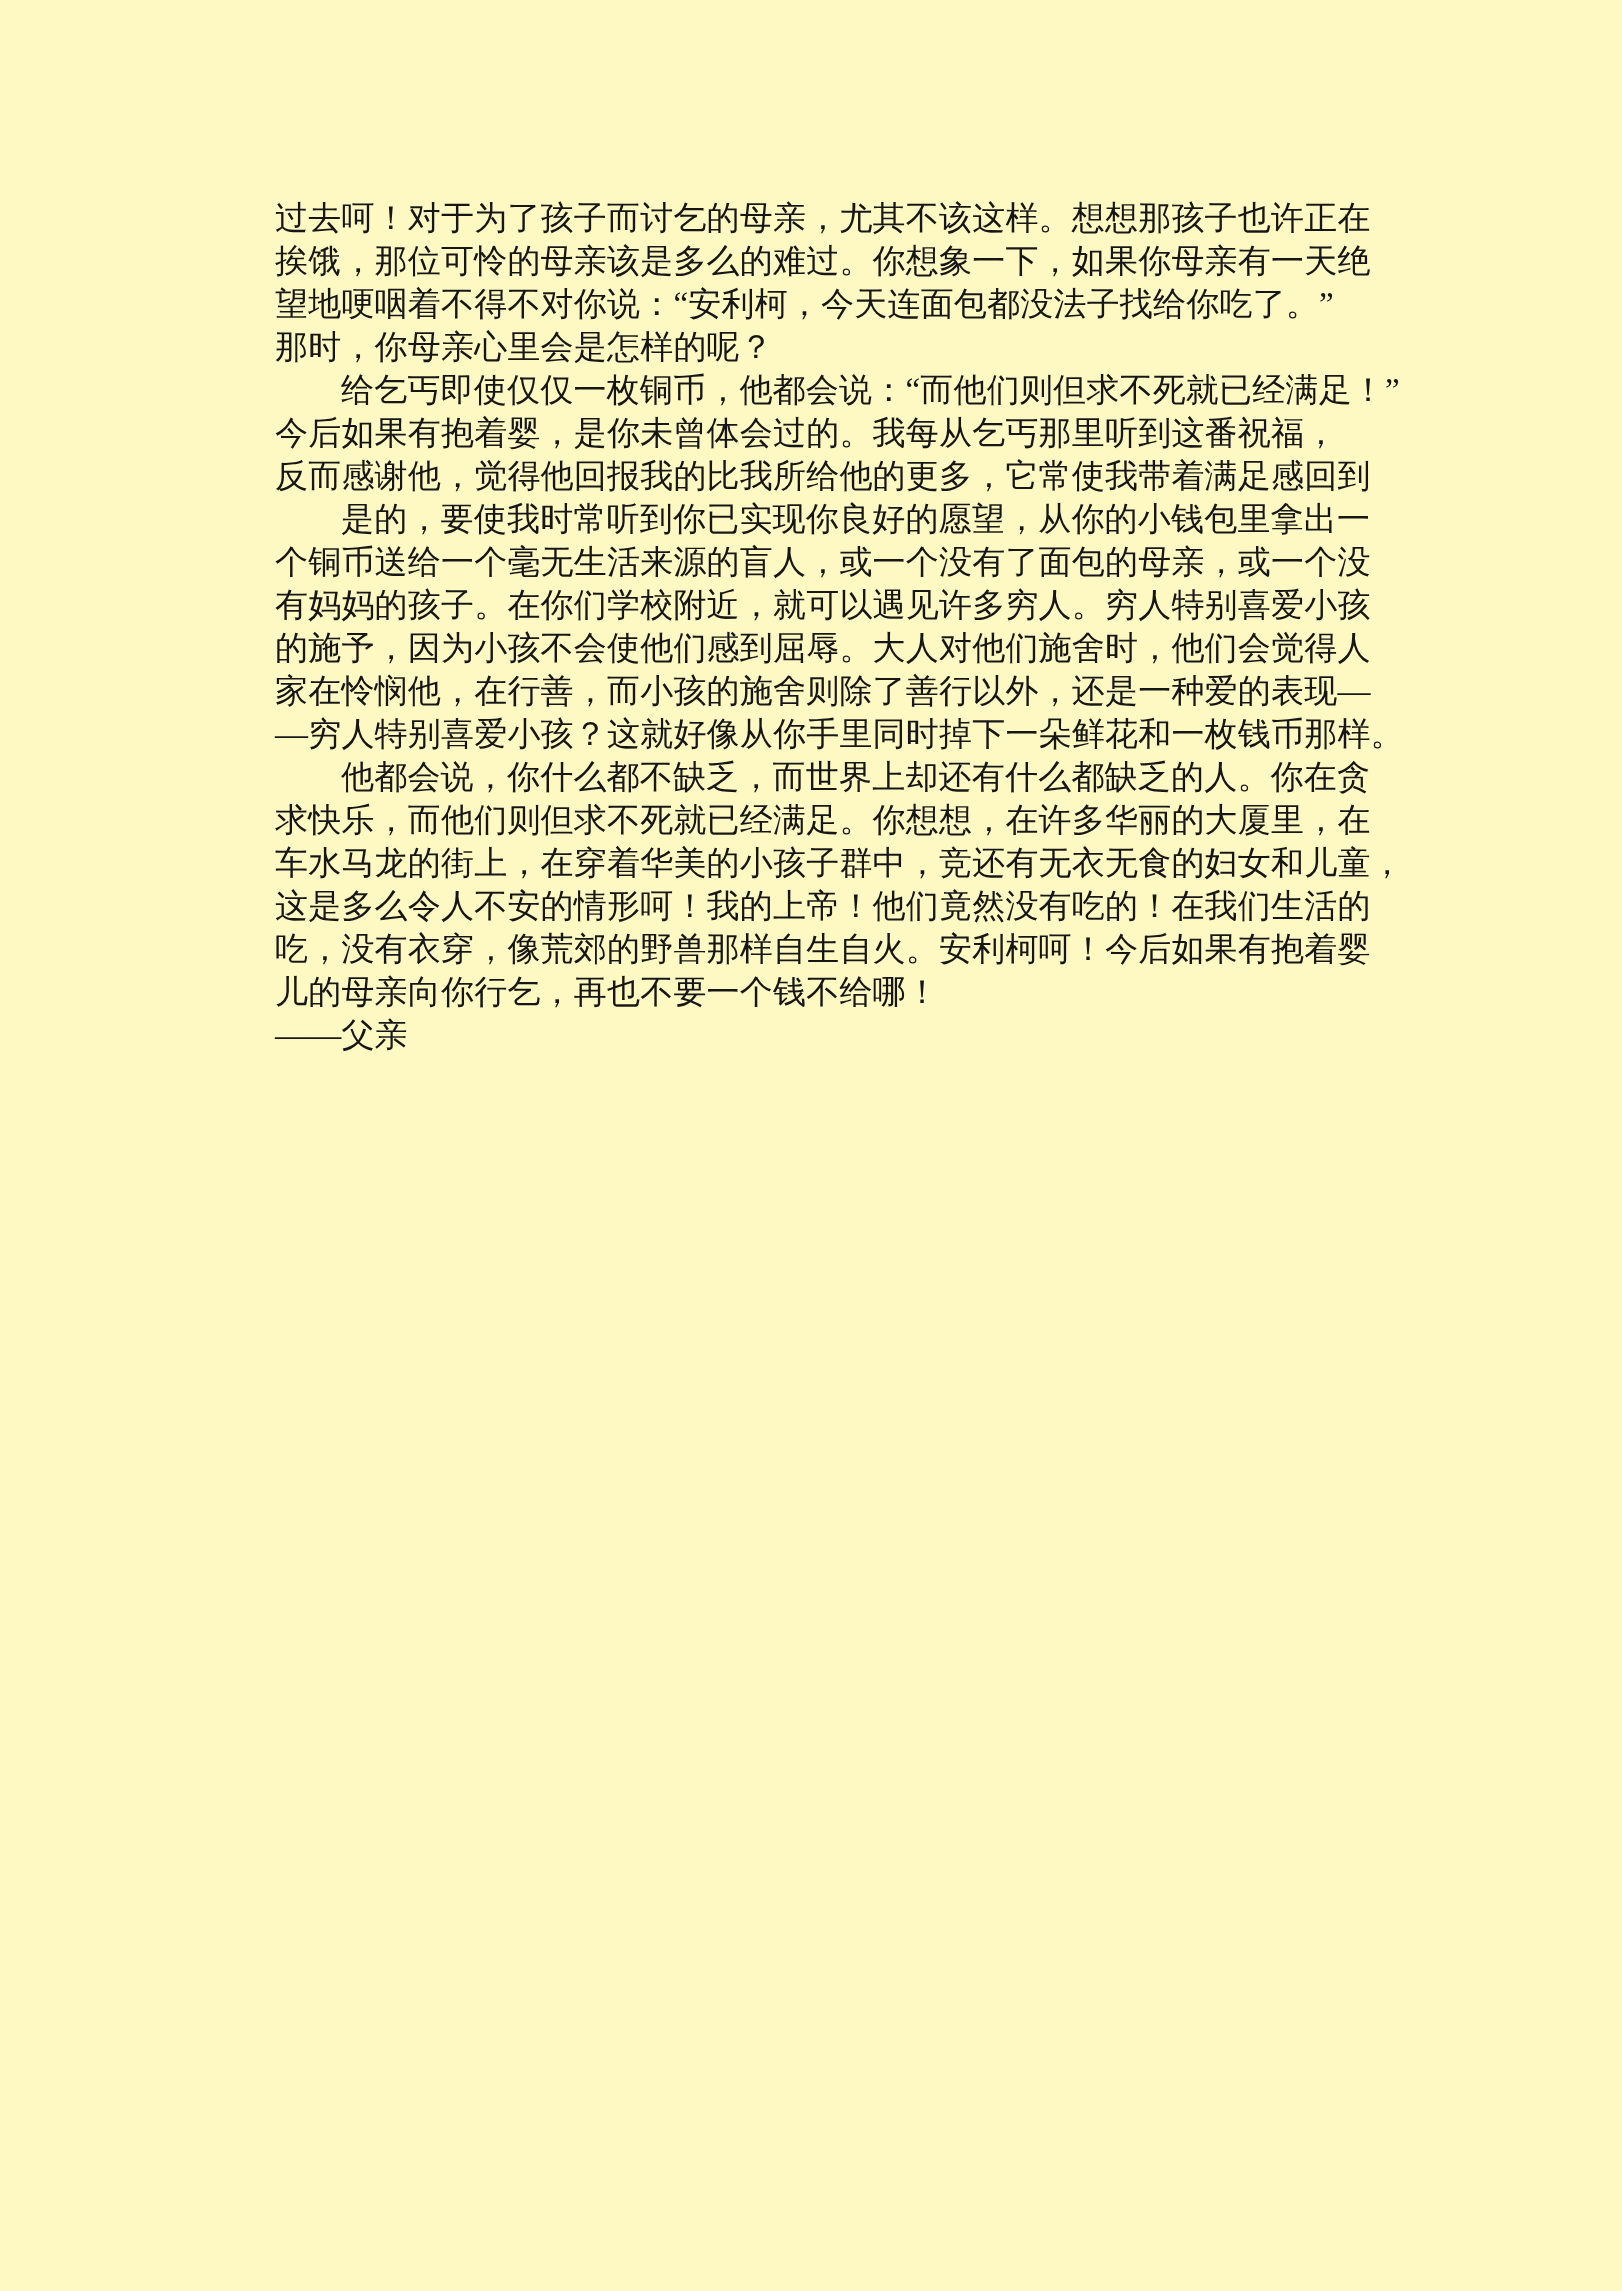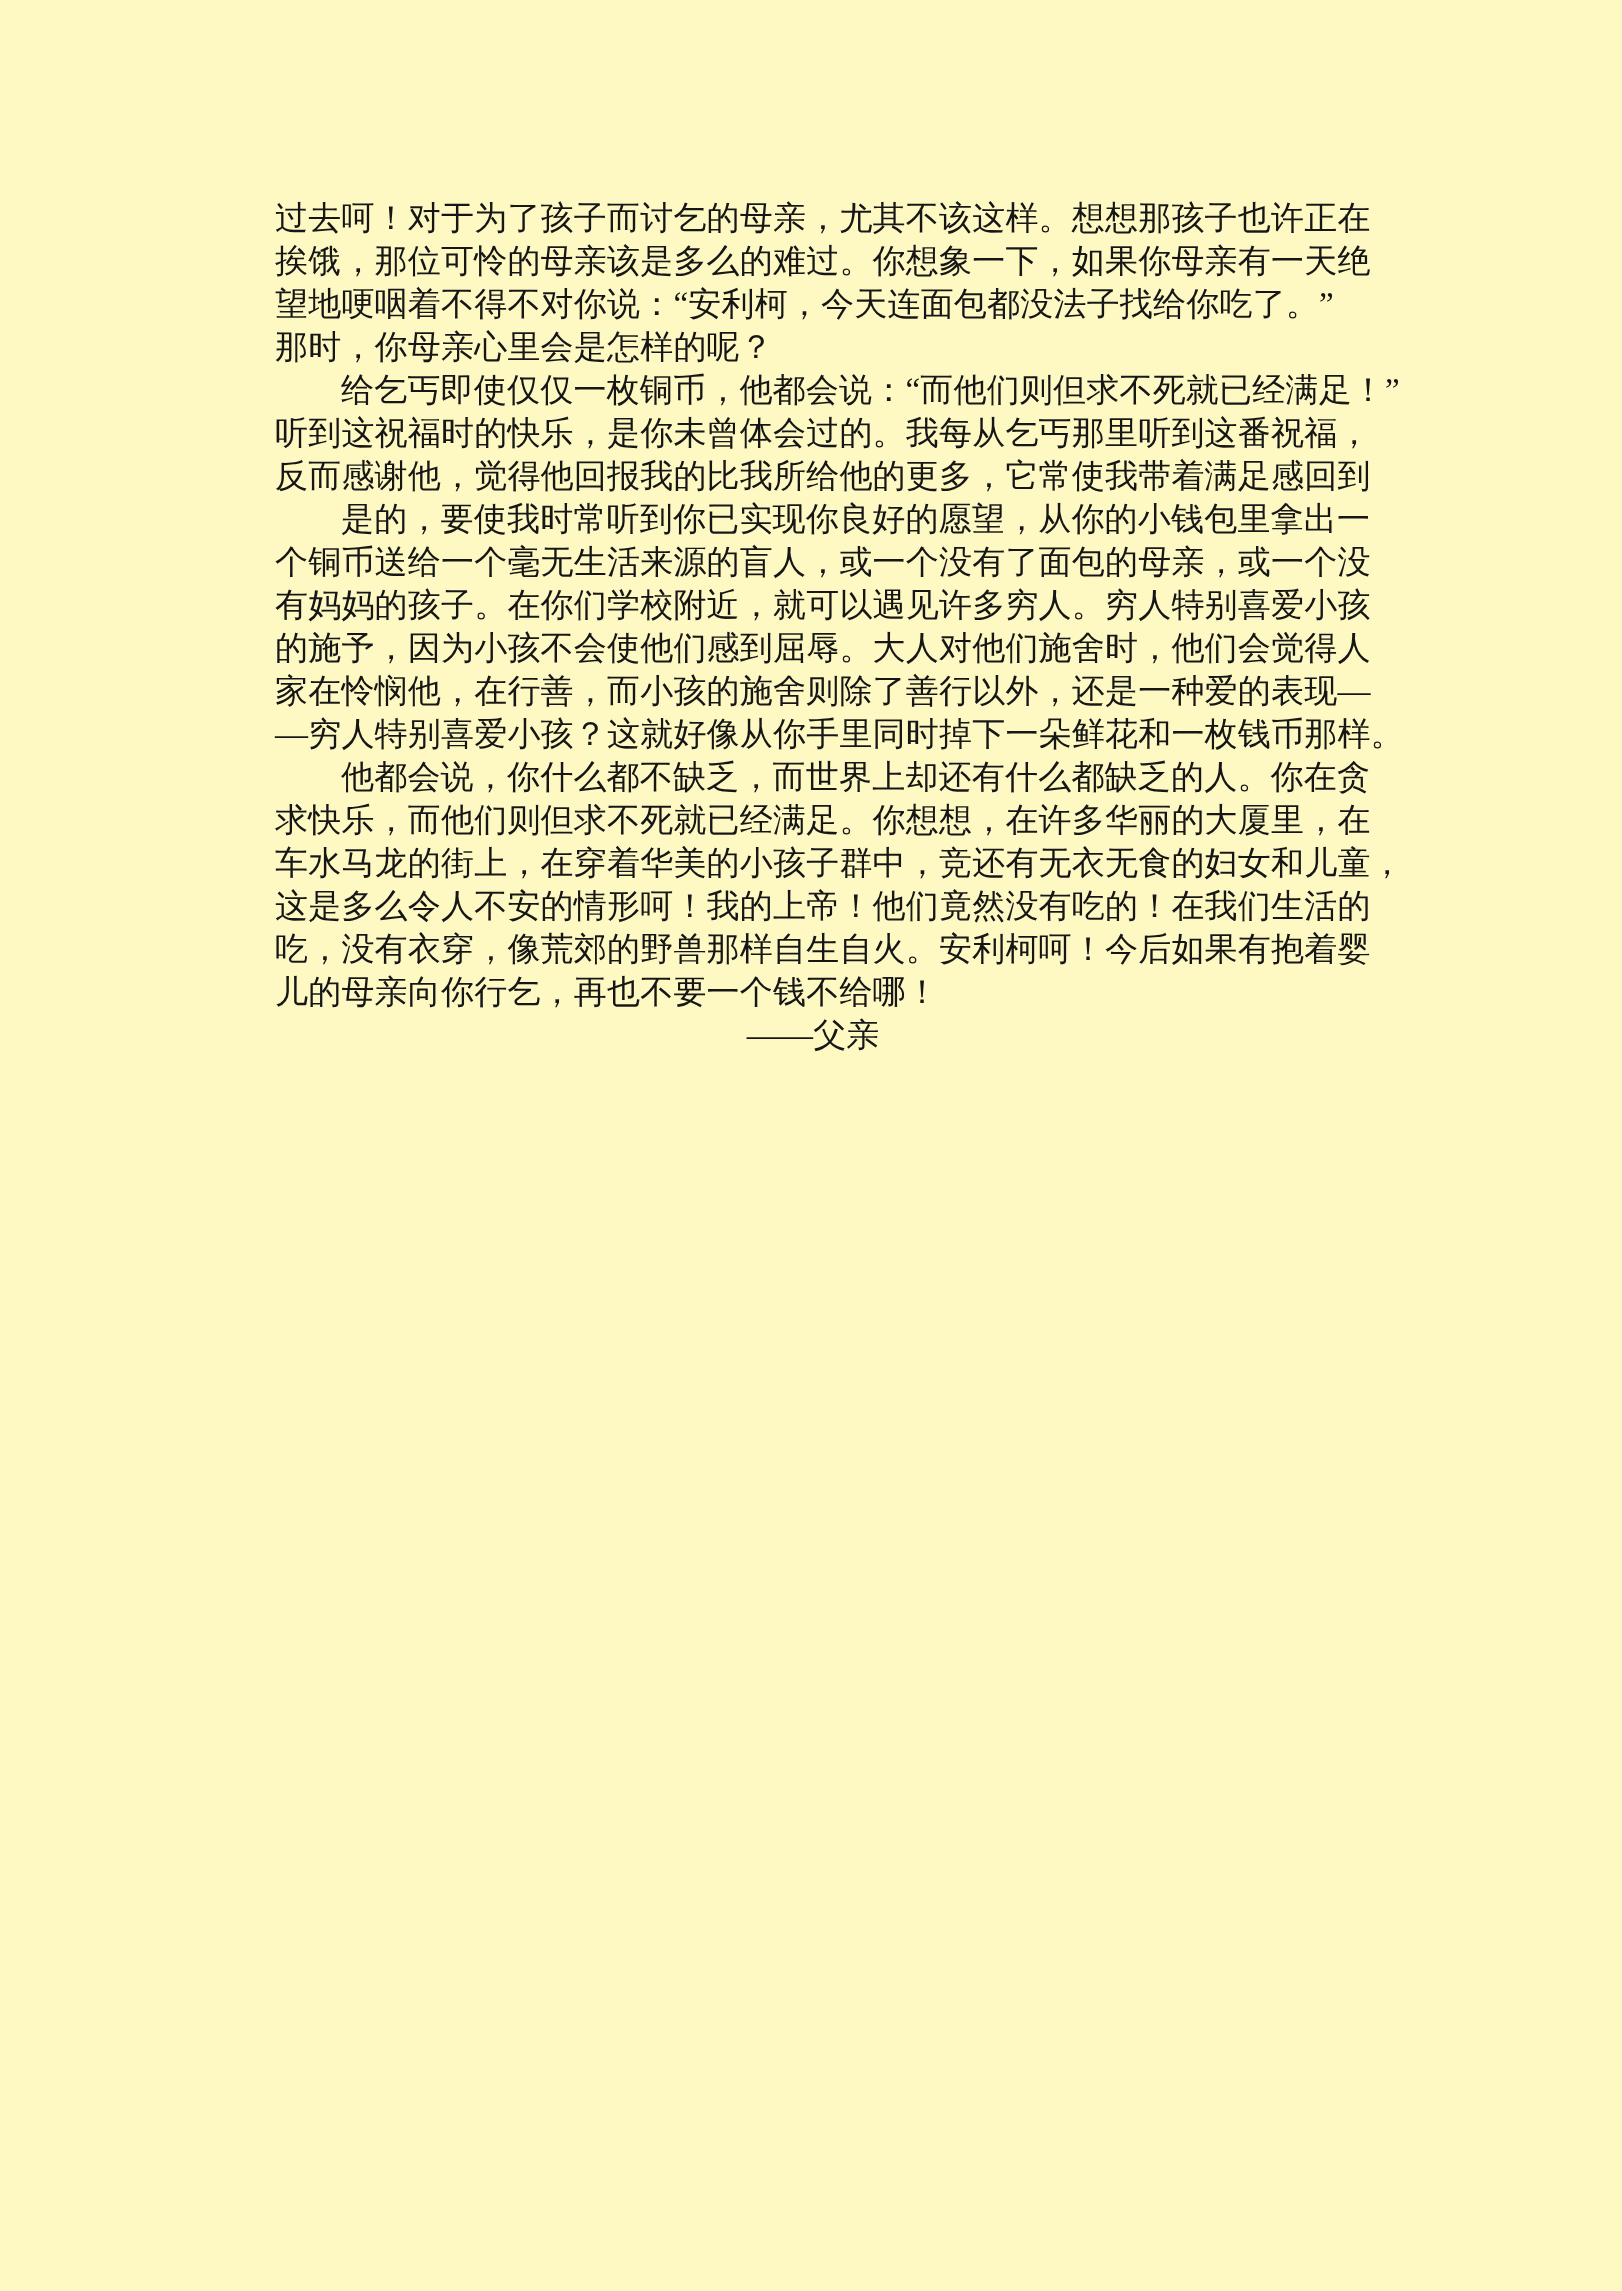--- a/index.html
+++ b/index.html
@@ -37,41 +37,41 @@
     height: 43px;
     line-height: 43px;
     font-size: 33px;
     white-space: nowrap;
     letter-spacing: 0.2px;
   }
   .line.indent {
     padding-left: 66px;
   }
   .line.signature {
-    text-align: center;
+    text-align: left;
     padding-right: 15.7px;
     white-space: nowrap;
   }
 </style>
 </head>
 <body>
 
 <div class="page">
   <div class="text-block">
 
     <div class="paragraph">
       <div class="line">过去呵！对于为了孩子而讨乞的母亲，尤其不该这样。想想那孩子也许正在</div>
       <div class="line">挨饿，那位可怜的母亲该是多么的难过。你想象一下，如果你母亲有一天绝</div>
       <div class="line">望地哽咽着不得不对你说：“安利柯，今天连面包都没法子找给你吃了。”</div>
       <div class="line">那时，你母亲心里会是怎样的呢？</div>
     </div>
 
     <div class="paragraph">
       <div class="line indent">给乞丐即使仅仅一枚铜币，他都会说：“而他们则但求不死就已经满足！”</div>
-      <div class="line">听到这祝福时的快乐，是你未曾体会过的。我每从乞丐那里听到这番祝福，</div>
+      <div class="line">今后如果有抱着婴，是你未曾体会过的。我每从乞丐那里听到这番祝福，</div>
       <div class="line">反而感谢他，觉得他回报我的比我所给他的更多，它常使我带着满足感回到</div>
     </div>
 
     <div class="paragraph">
       <div class="line indent">是的，要使我时常听到你已实现你良好的愿望，从你的小钱包里拿出一</div>
       <div class="line">个铜币送给一个毫无生活来源的盲人，或一个没有了面包的母亲，或一个没</div>
       <div class="line">有妈妈的孩子。在你们学校附近，就可以遇见许多穷人。穷人特别喜爱小孩</div>
       <div class="line">的施予，因为小孩不会使他们感到屈辱。大人对他们施舍时，他们会觉得人</div>
       <div class="line">家在怜悯他，在行善，而小孩的施舍则除了善行以外，还是一种爱的表现—</div>
       <div class="line">—穷人特别喜爱小孩？这就好像从你手里同时掉下一朵鲜花和一枚钱币那样。</div>

